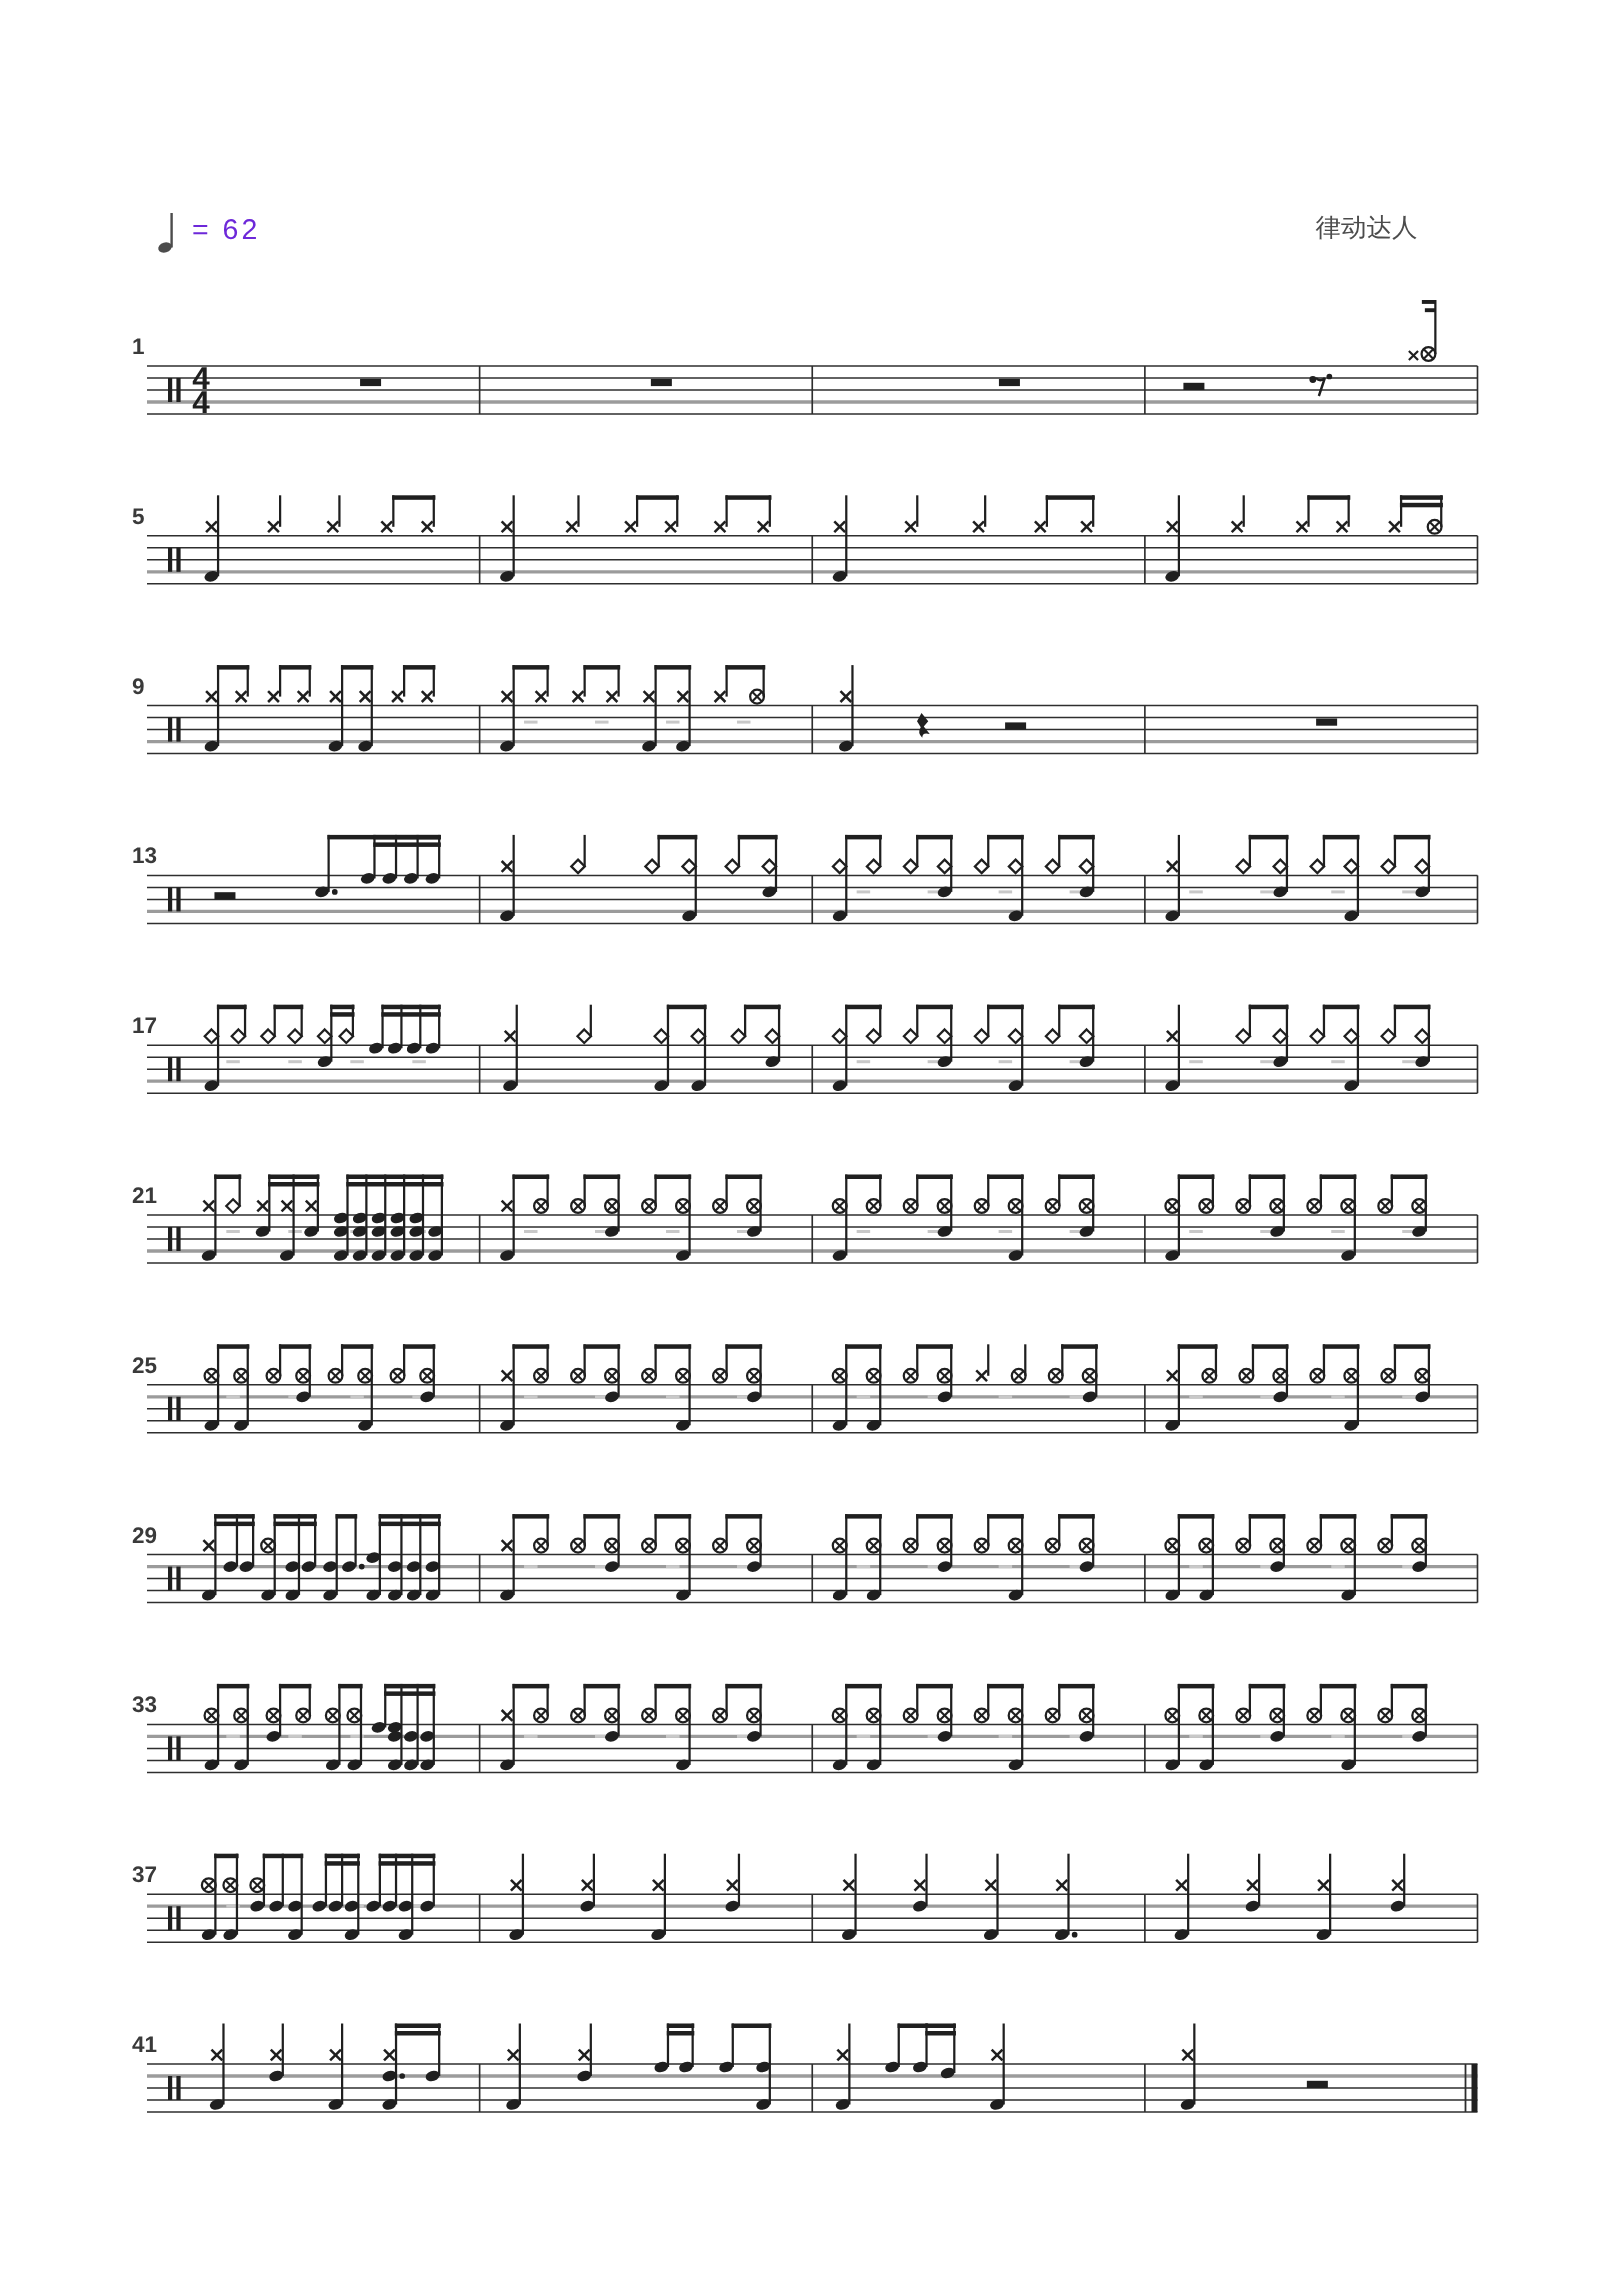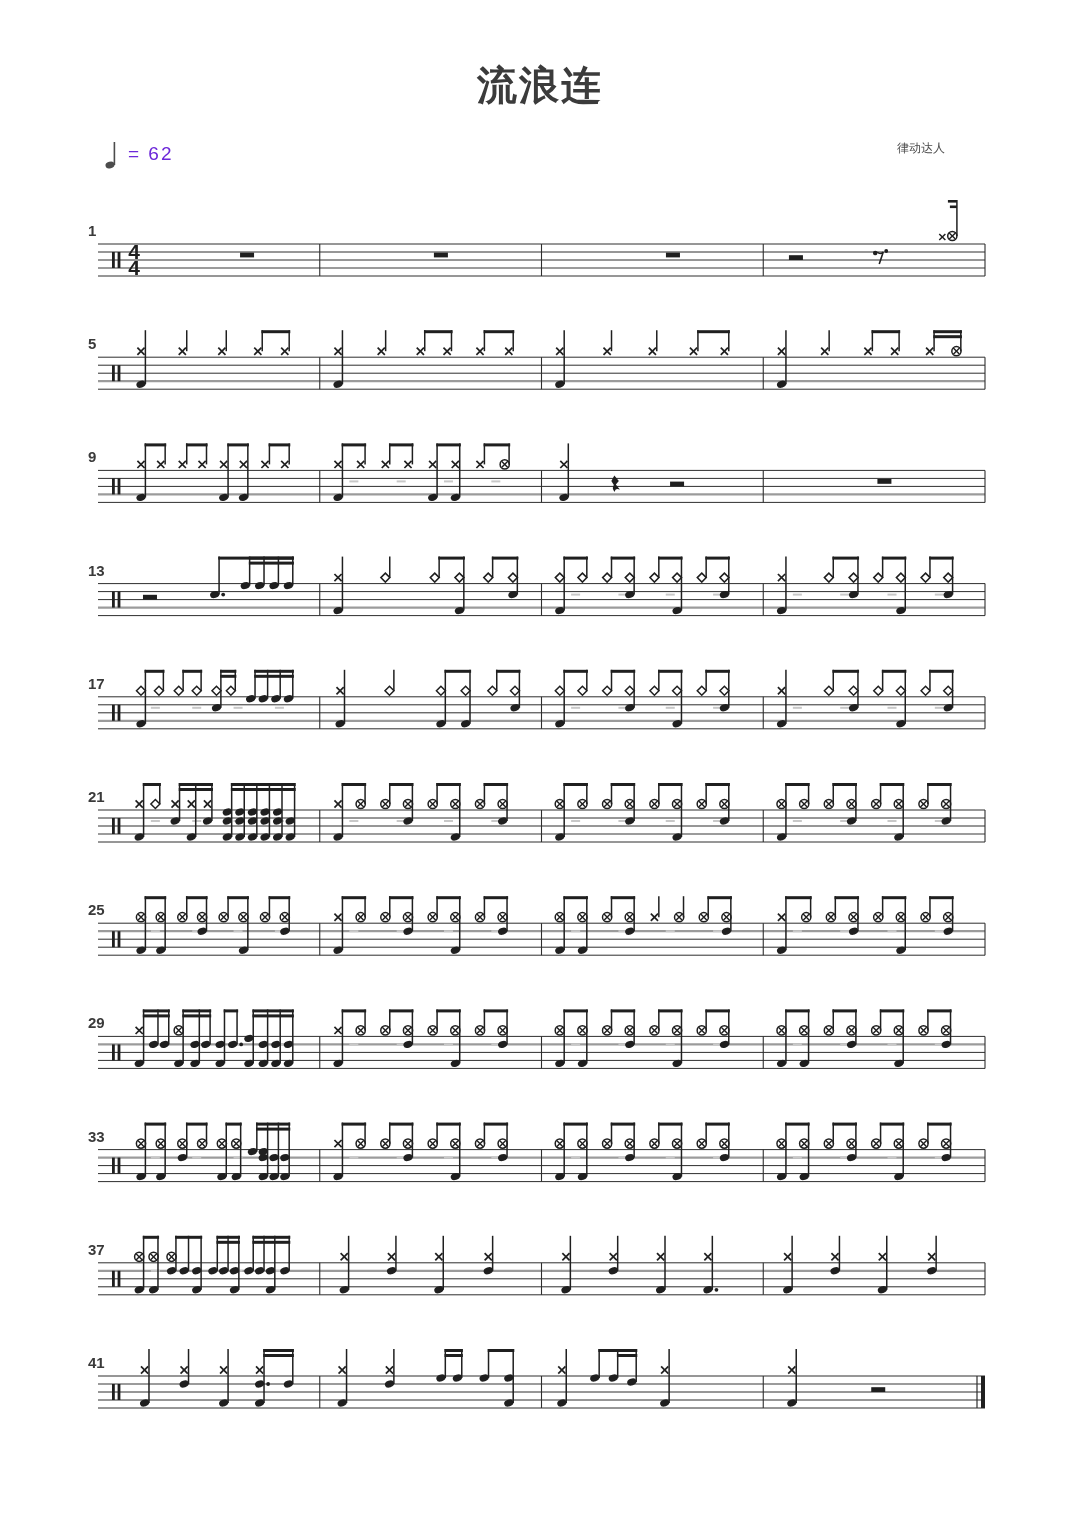--- a/index.html
+++ b/index.html
@@ -2,28 +2,27 @@
 <html lang="zh"><head>
 <meta charset="utf-8">
 <style>
   html,body{margin:0;padding:0;background:#fff;}
   .page{position:relative;width:1080px;height:1529px;background:#ffffff;overflow:hidden;
         font-family:"Liberation Sans","DejaVu Sans",sans-serif;}
   .title{position:absolute;top:58px;left:0;width:100%;text-align:center;margin:0;
          font-size:40px;font-weight:700;color:#3b3b3b;letter-spacing:2px;}
   .tempo{position:absolute;left:104px;top:132px;height:40px;display:flex;align-items:flex-end;color:#4c4c4c;}
   .tempo .txt{font-size:19px;color:#6d28d9;margin-left:8px;padding-bottom:7px;letter-spacing:2px;}
-  .author{position:absolute;top:140px;right:135px;font-size:12px;color:#4c4c4c;}
+  .author{position:absolute;top:140px;right:135px;font-size:17px;color:#4c4c4c;}
   #score{position:absolute;left:0;top:0;}
 </style>
 </head>
 <body>
 
 <div class="page">
-  <h1 class="title">流浪连</h1>
 
   <div class="tempo">
     <svg width="16" height="38" viewBox="0 0 16 38">
       <ellipse cx="6" cy="31" rx="4.6" ry="3.3" transform="rotate(-16 6 31)" fill="#4c4c4c"></ellipse>
       <rect x="9.6" y="8" width="1.6" height="23" fill="#4c4c4c"></rect>
     </svg>
     <span class="txt">= 62</span>
   </div>
 
   <div class="author">律动达人</div>

